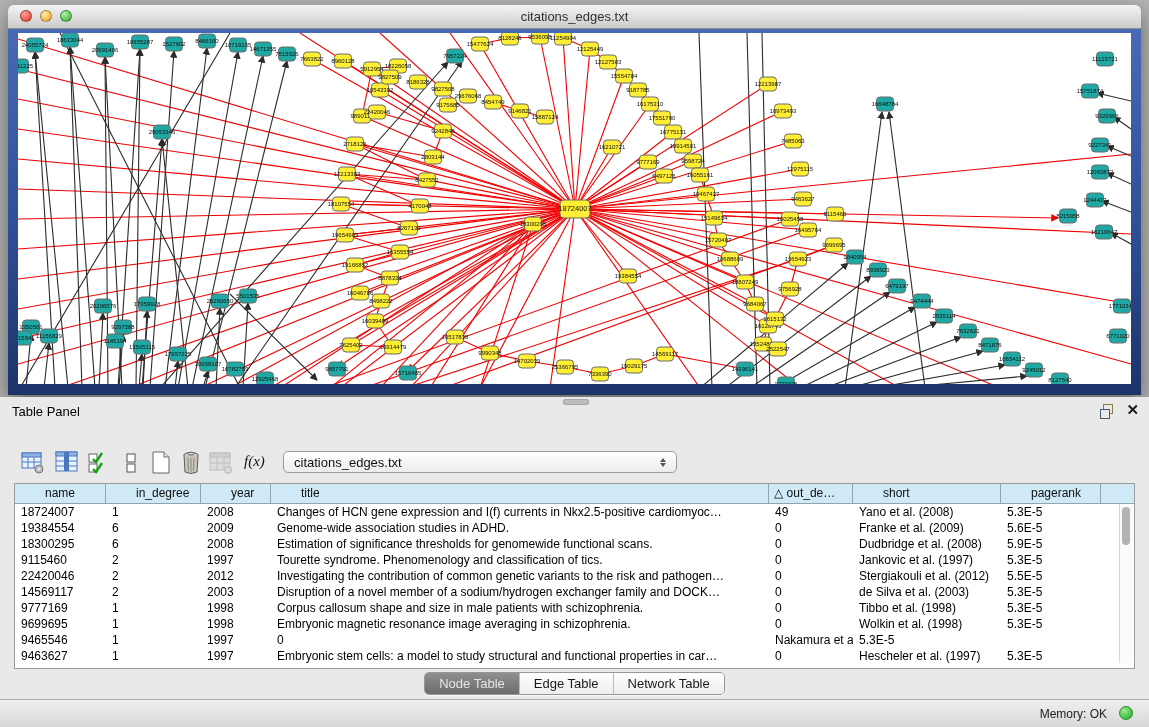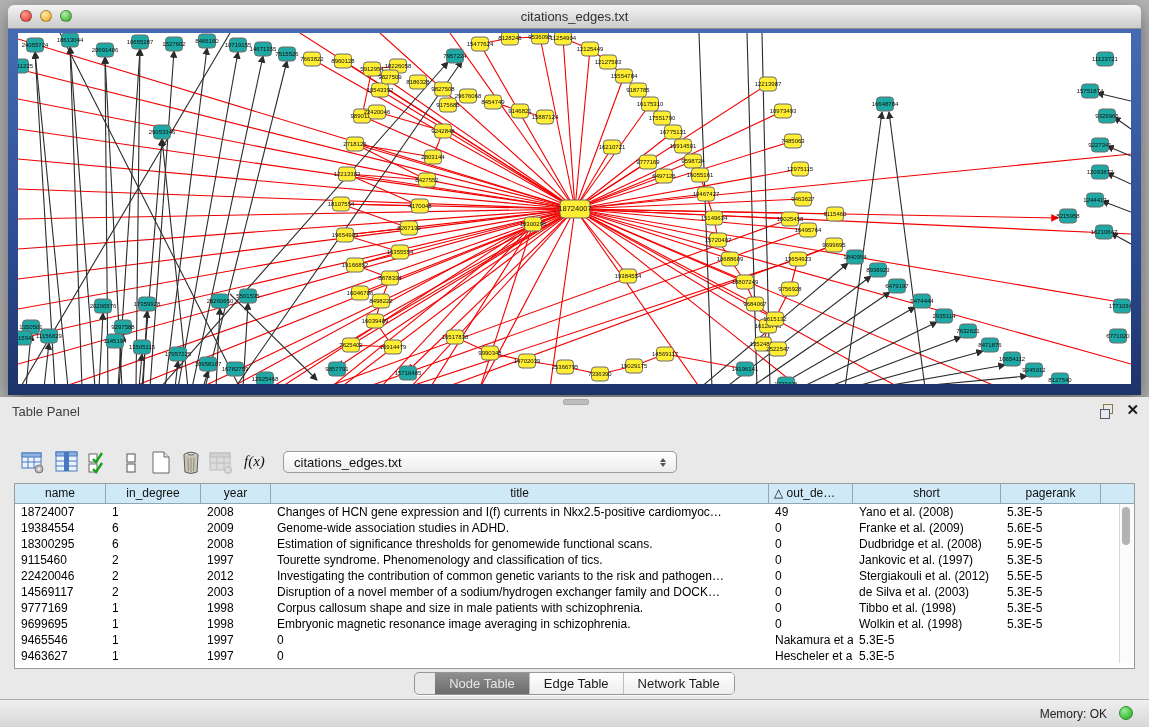--- a/index.html
+++ b/index.html
@@ -17,52 +17,52 @@
   .light.yellow{background:radial-gradient(circle at 35% 30%,#ffe9a8,#f6bf4f 60%,#df9b2d);}
   .light.green{background:radial-gradient(circle at 35% 30%,#b7efb2,#62c654 60%,#3da432);}
   .frame{position:absolute;left:0;top:24px;width:100%;height:366px;
          background:linear-gradient(#466bb4,#2c4b92 60%,#1c3368);}
   .canvas{position:absolute;left:10px;top:4px;width:1113px;height:351px;background:#ffffff;overflow:hidden;}
   .canvas svg{display:block;}
   
   .panel{position:absolute;left:0;top:397px;width:1149px;height:303px;background:#e9e9e9;}
   .panel-grip{position:absolute;left:563px;top:2px;width:24px;height:4px;border-radius:2px;
               background:#bdbdbd;border:1px solid #a8a8a8;}
-  .panel-title{position:absolute;left:12px;top:7px;font-size:13px;color:#404040;}
+  .panel-title{position:absolute;left:12px;top:7px;font-size:13px;color:#000000;}
   .float-icon{position:absolute;right:34px;top:7px;width:15px;height:14px;cursor:pointer;}
   .float-icon .sq1{position:absolute;left:3px;top:0;width:8px;height:8px;border:1.5px solid #8d7b45;}
   .float-icon .sq2{position:absolute;left:0;top:5px;width:8px;height:8px;border:1.5px solid #4c5b74;background:#e9e9e9;}
   .close-icon{position:absolute;right:10px;top:4px;font-size:15px;font-weight:bold;color:#1c1c1c;cursor:pointer;}
   
   .toolbar-icon{position:absolute;top:53px;width:26px;height:25px;}
   .fx{font-family:"Liberation Serif",serif;font-style:italic;font-size:15px;color:#111;top:56px;}
   .dropdown{position:absolute;left:283px;top:54px;width:394px;height:22px;border:1px solid #9a9a9a;border-radius:5px;
             background:linear-gradient(#ffffff,#ececec);box-sizing:border-box;display:flex;align-items:center;}
   .dropdown .val{flex:1;font-size:13px;color:#111;padding-left:10px;}
   .stepper{width:18px;display:flex;flex-direction:column;align-items:center;gap:1px;padding-right:4px;}
   .stepper i{display:block;width:0;height:0;border-left:3.5px solid transparent;border-right:3.5px solid transparent;}
   .stepper .up{border-bottom:4.5px solid #555;}
   .stepper .dn{border-top:4.5px solid #555;}
   
   .tablebox{position:absolute;left:14px;top:86px;width:1121px;height:186px;background:#fff;
             border:1px solid #9a9a9a;box-sizing:border-box;overflow:hidden;}
   .thead{display:grid;grid-template-columns:91px 95px 70px 498px 84px 148px 100px 1fr;height:20px;
          background:#cfe9f6;border-bottom:1px solid #8ea6b2;box-sizing:border-box;}
-  .th{font-size:12px;color:#101010;text-align:center;line-height:19px;border-right:1px solid #93a7b3;
-      overflow:hidden;white-space:nowrap;box-sizing:border-box;}
+  .th{font-size:12px;color:#101010;text-align:left;line-height:19px;border-right:1px solid #93a7b3;
+      overflow:hidden;white-space:nowrap;box-sizing:border-box;padding-left:30px;}
   .th.left{text-align:left;padding-left:5px;}
   .th:last-child{border-right:none;}
   .trow{display:grid;grid-template-columns:91px 95px 70px 498px 84px 148px 100px 1fr;height:16px;}
   .td{font-size:12px;color:#000;line-height:16px;padding-left:6px;white-space:nowrap;overflow:hidden;box-sizing:border-box;}
   .vscroll{position:absolute;right:1px;top:20px;width:13px;height:159px;background:#fbfbfb;border-left:1px solid #d8d8d8;}
   .vthumb{position:absolute;left:2px;top:3px;width:8px;height:38px;border-radius:4px;background:#b3b3b3;}
   
   .tabs{position:absolute;left:0;top:275px;width:100%;display:flex;justify-content:center;}
   .seg{display:flex;border:1px solid #979797;border-radius:5px;overflow:hidden;height:21px;
-       box-shadow:0 1px 0 rgba(255,255,255,.7);padding-left:20px;}
+       box-shadow:0 1px 0 rgba(255,255,255,.7);}
   .seg button{border:none;margin:0;padding:0 14px;font-size:13px;height:21px;cursor:pointer;
               background:linear-gradient(#ffffff,#ededed);color:#1a1a1a;border-left:1px solid #bdbdbd;
               font-family:"Liberation Sans",sans-serif;}
   .seg button:first-child{border-left:none;}
   .seg button.sel{background:linear-gradient(#8f8f8f,#6c6c6c);color:#e6e6e6;}
   
   .statusbar{position:absolute;left:0;bottom:0;width:1149px;height:27px;
              background:linear-gradient(#efefef,#d7d7d7);border-top:1px solid #ababab;}
   .mem-label{position:absolute;right:42px;top:7px;font-size:12px;color:#222;text-align:right;}
   .mem-dot{position:absolute;right:16px;top:6px;width:14px;height:14px;border-radius:50%;
@@ -971,20 +971,21 @@
           <div class="td">1997</div>
           <div class="td">0</div>
           <div class="td">Nakamura et al. (1997)</div>
           <div class="td">5.3E-5</div>
           <div></div>
         </div>
         <div class="trow">
           <div class="td">9463627</div>
           <div class="td">1</div>
           <div class="td">1997</div>
+          <div class="td">Embryonic stem cells: a model to study structural and functional properties in car…</div>
           <div class="td">0</div>
           <div class="td">Hescheler et al. (1997)</div>
           <div class="td">5.3E-5</div>
           <div></div>
         </div>
       </div>
     <div class="vscroll">
         <div class="vthumb"></div>
       </div>
   </div>

